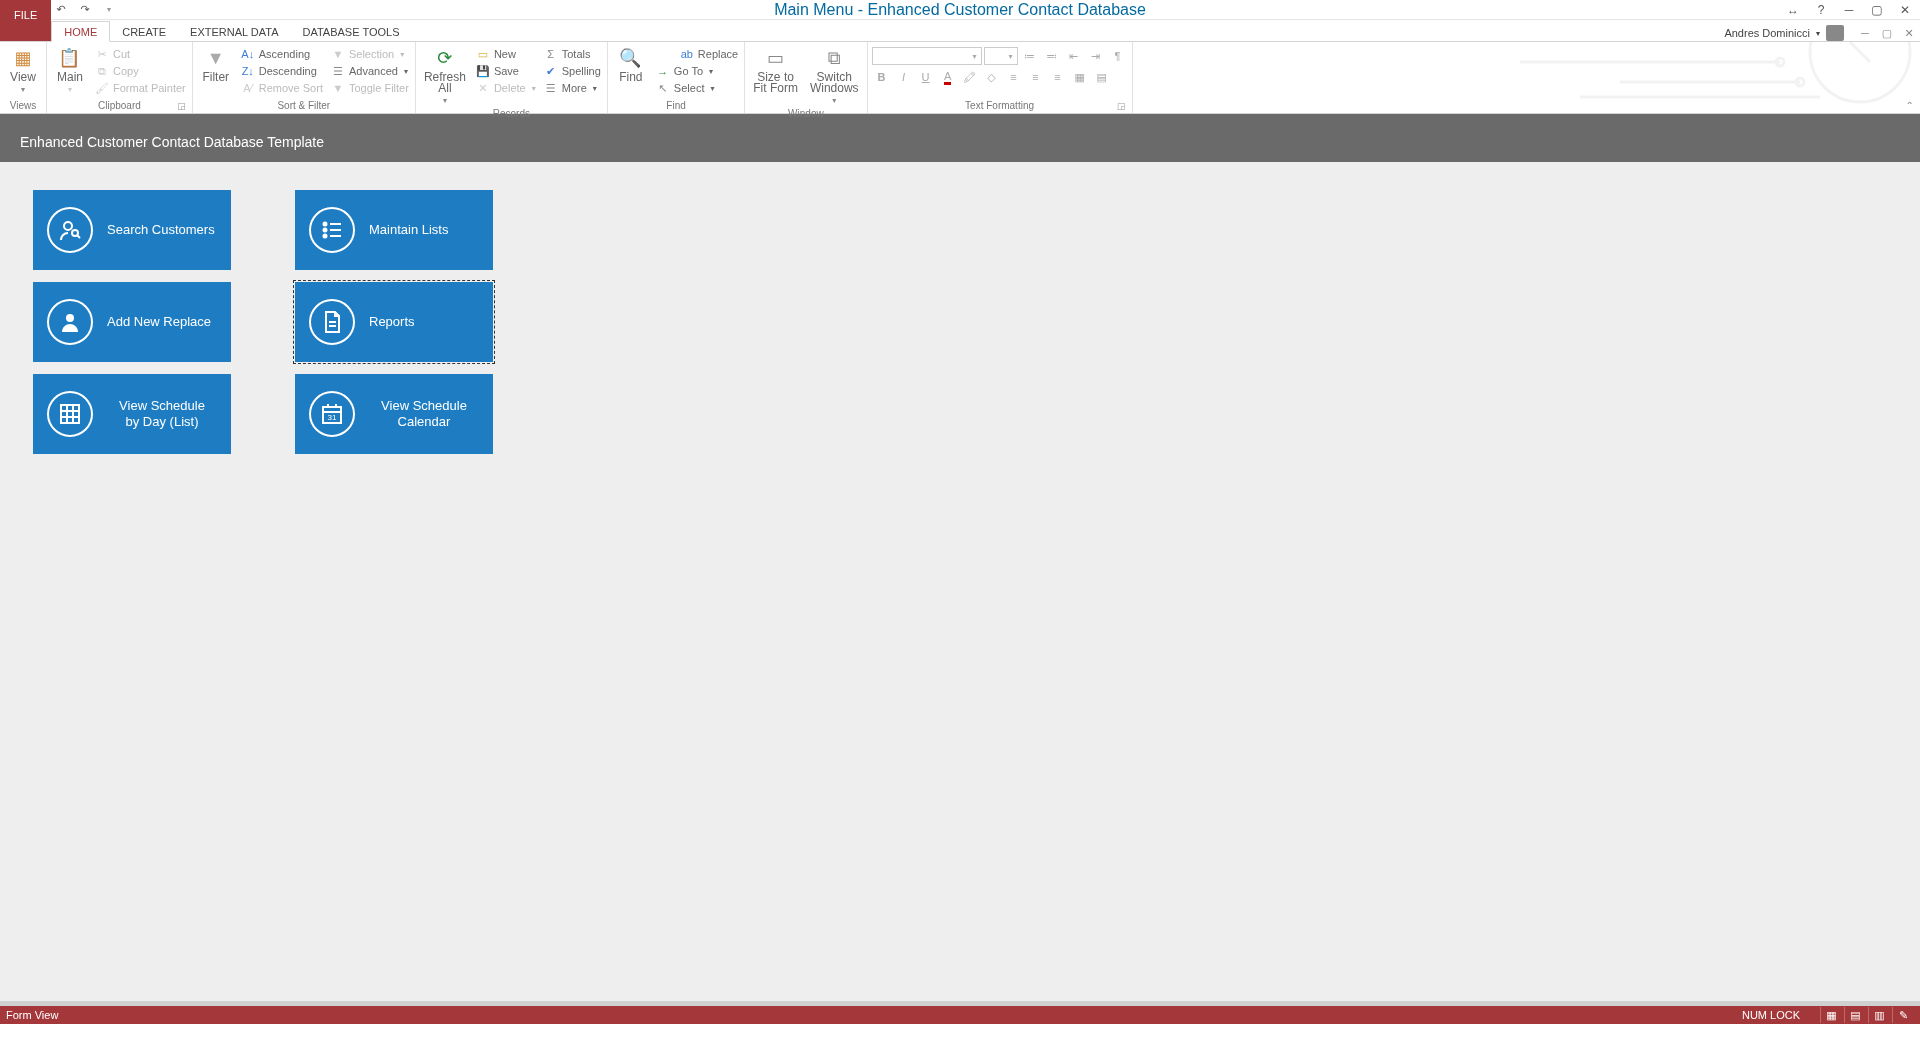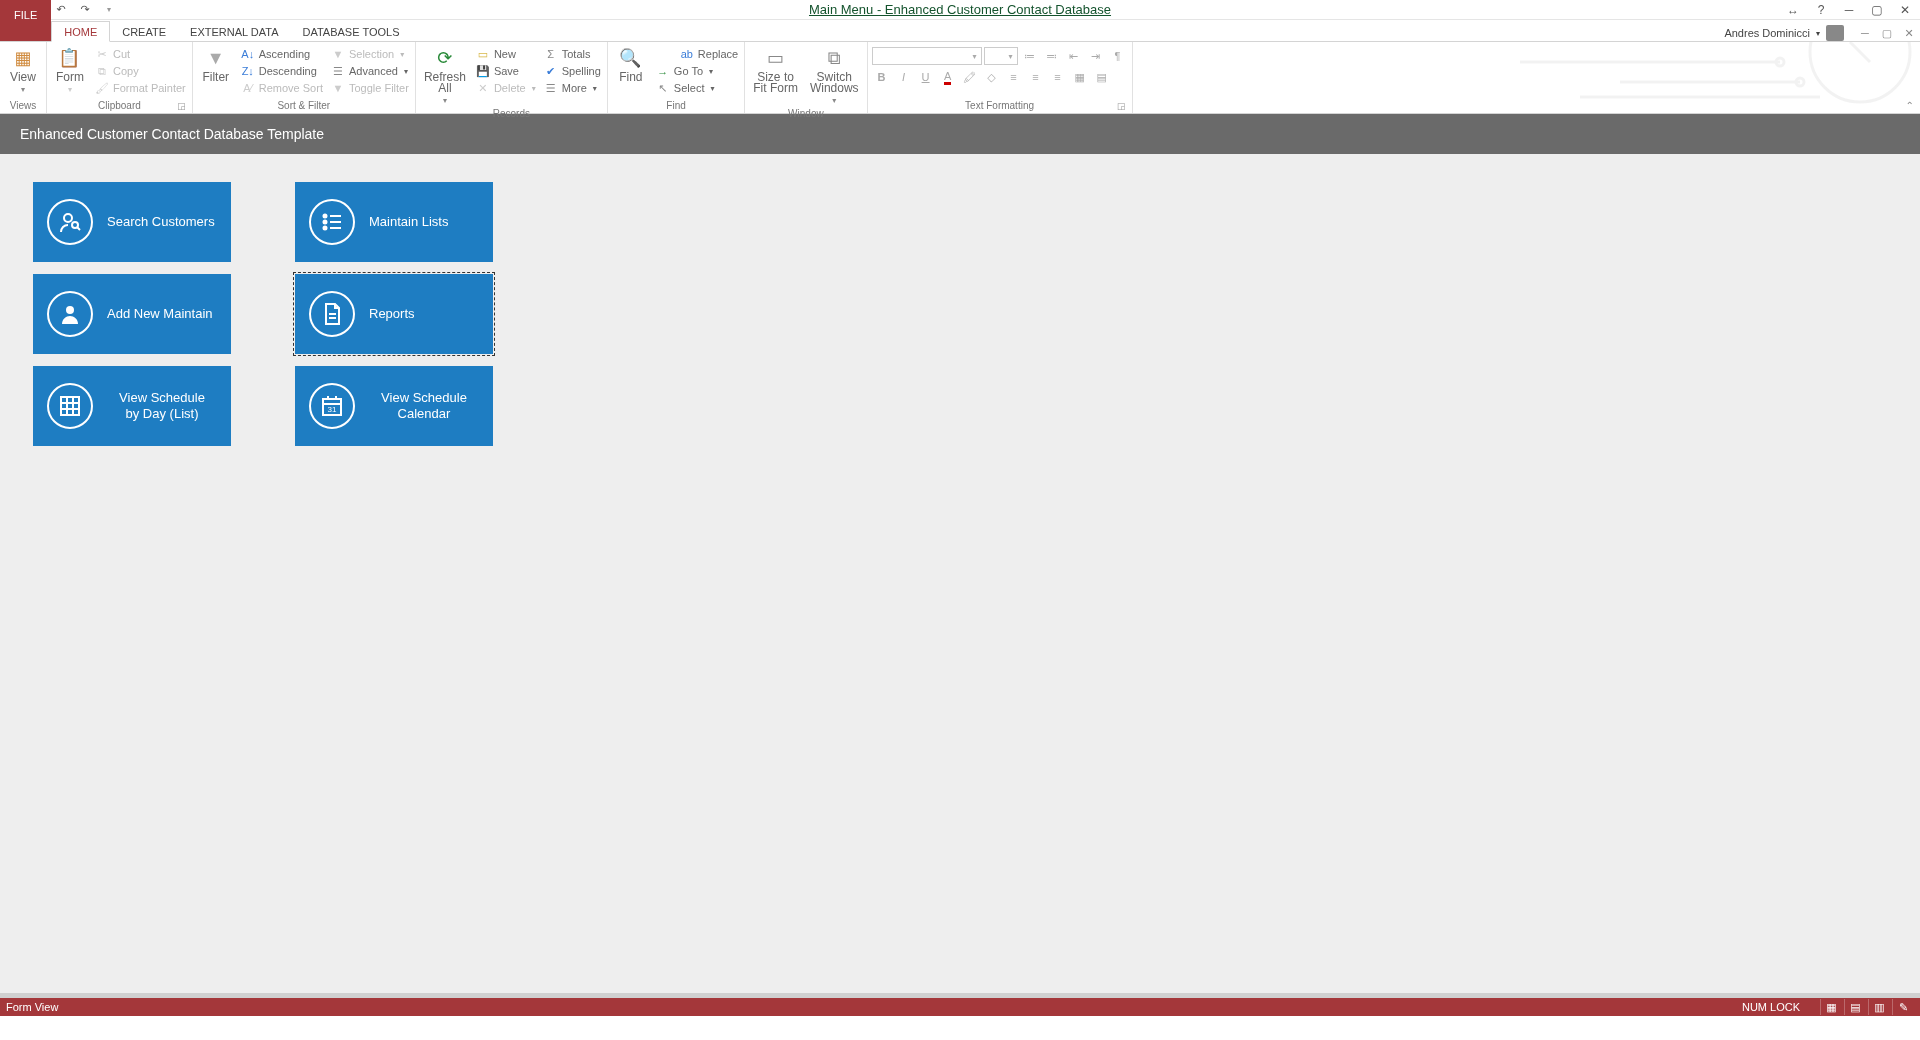--- a/index.html
+++ b/index.html
@@ -3,21 +3,21 @@
 <meta charset="utf-8">
 <style>
 * { margin: 0; padding: 0; box-sizing: border-box; font-family: "Segoe UI", Tahoma, sans-serif; }
 html, body { width: 1920px; height: 1040px; overflow: hidden; background: #fff; }
 
 
 .titlebar { height: 20px; background: #fff; display: flex; align-items: center; border-bottom: 1px solid #e5e5e5; position: relative; }
 .titlebar .qat { display: flex; align-items: center; gap: 6px; padding-left: 4px; }
 .titlebar .qat .qitem { width: 18px; height: 18px; display: flex; align-items: center; justify-content: center; font-size: 11px; color: #555; }
 .titlebar .app-icon { width: 16px; height: 14px; background: #a4373a; color: #fff; font-size: 9px; font-weight: bold; display: flex; align-items: center; justify-content: center; border-radius: 1px; }
-.titlebar .title-text { position: absolute; left: 50%; transform: translateX(-50%); font-size: 13px; color: #14532d; text-decoration: underline; }
+.titlebar .title-text { position: absolute; left: 50%; transform: translateX(-50%); font-size: 16px; color: #0369a1; }
 .titlebar .win-controls { margin-left: auto; display: flex; gap: 10px; padding-right: 6px; }
 .titlebar .win-controls span { font-size: 12px; color: #555; width: 18px; text-align: center; }
 
 
 .tabsrow { height: 22px; background: #fff; display: flex; align-items: flex-end; border-bottom: 1px solid #d4d4d4; position: relative; }
 .tab { font-size: 11px; padding: 4px 12px 3px; color: #444; cursor: default; }
 .tab.file { background: #a4373a; color: #fff; padding: 20px 14px; }
 .tab.active { color: #a4373a; border: 1px solid #d4d4d4; border-bottom: 1px solid #fff; background: #fff; margin-bottom: -1px; }
 .tabsrow .account { margin-left: auto; display: flex; align-items: center; gap: 6px; padding-right: 4px; font-size: 11px; color: #444; }
 .tabsrow .account .avatar { width: 18px; height: 16px; background: #888; border-radius: 2px; }
@@ -41,21 +41,21 @@
 .fontbox, .sizebox { height: 18px; border: 1px solid #ccc; font-size: 10px; color: #aaa; display: inline-flex; align-items: center; padding: 0 4px; background: #fff; }
 .fontbox { width: 110px; }
 .sizebox { width: 34px; }
 .btnrow { display: flex; gap: 2px; }
 .tinybtn { width: 20px; height: 18px; display: flex; align-items: center; justify-content: center; font-size: 11px; color: #aaa; }
 .ribbon .collapse { position: absolute; right: 6px; bottom: 2px; font-size: 10px; color: #888; }
 
 
 .form-header { background: #6a6a6a; color: #fff; padding: 10px 20px 12px; }
 .form-header .h1 { font-size: 26px; font-weight: 300; }
-.form-header .h2 { font-size: 14px; font-weight: 400; margin-top: 2px; }
+.form-header .h2 { font-size: 14px; font-weight: 400; margin-top: 10px; }
 
 
 .form-body { background: #eeeeee; height: calc(1040px - 20px - 22px - 72px - 64px - 5px - 18px); padding: 28px 33px; position: relative; }
 .tile-grid { display: grid; grid-template-columns: 198px 198px; column-gap: 64px; row-gap: 12px; }
 .tile { width: 198px; height: 80px; background: #1e7dc2; color: #fff; display: flex; align-items: center; padding: 0 14px; gap: 14px; }
 .tile.focused { outline: 1px dashed #333; outline-offset: 1px; }
 .tile .tile-icon { width: 46px; height: 46px; border: 2px solid #fff; border-radius: 50%; display: flex; align-items: center; justify-content: center; flex-shrink: 0; }
 .tile .tile-icon svg { width: 24px; height: 24px; fill: none; stroke: #fff; stroke-width: 2; }
 .tile .tile-label { font-size: 13px; line-height: 16px; text-align: center; flex: 1; }
 .tile .tile-label.left { text-align: left; }
@@ -134,21 +134,21 @@
         <div style="font-size:8px;color:#888;">▾</div>
       </div>
     </div>
     <div class="group-label">Views</div>
   </div>
 
   <div class="group">
     <div class="group-body">
       <div class="bigbtn">
         <div class="ico">📋</div>
-        <div class="lbl">Form</div>
+        <div class="lbl">Main</div>
         <div style="font-size:8px;color:#ccc;">▾</div>
       </div>
       <div class="stack">
         <div class="smallbtn dim">
             <span class="ico">✂</span>
             <span>Cut</span>
           </div>
         <div class="smallbtn dim">
             <span class="ico">⧉</span>
             <span>Copy</span>
@@ -365,21 +365,21 @@
       <div class="tile-label left">Maintain Lists</div>
     </div>
 
     <div class="tile">
       <div class="tile-icon">
         <svg viewBox="0 0 24 24">
             <circle cx="12" cy="8" r="4" fill="#fff" stroke="none"></circle>
             <path d="M4 22c0-5 4-8 8-8s8 3 8 8" fill="#fff" stroke="none"></path>
           </svg>
       </div>
-      <div class="tile-label left">Add New Maintain</div>
+      <div class="tile-label left">Add New Replace</div>
     </div>
 
     <div class="tile focused">
       <div class="tile-icon">
         <svg viewBox="0 0 24 24">
             <path d="M6 2h9l4 4v16H6z"></path>
             <path d="M15 2v4h4"></path>
             <line x1="9" y1="12" x2="16" y2="12"></line>
             <line x1="9" y1="16" x2="16" y2="16"></line>
           </svg>

